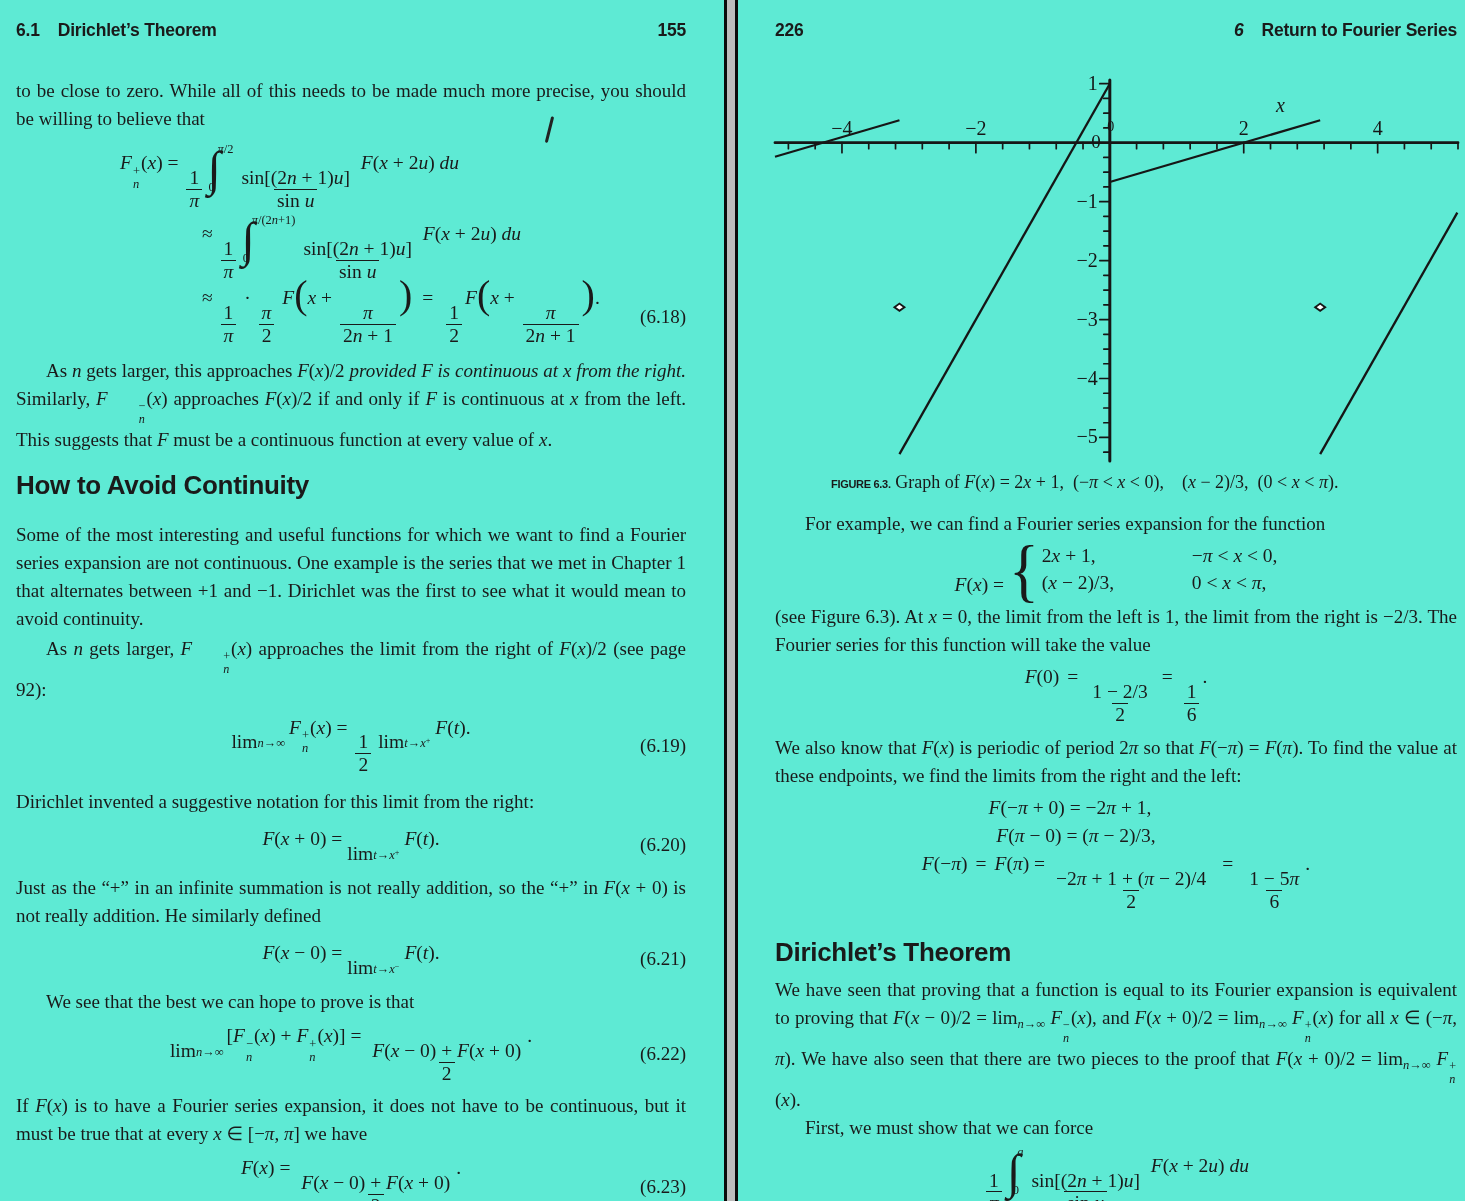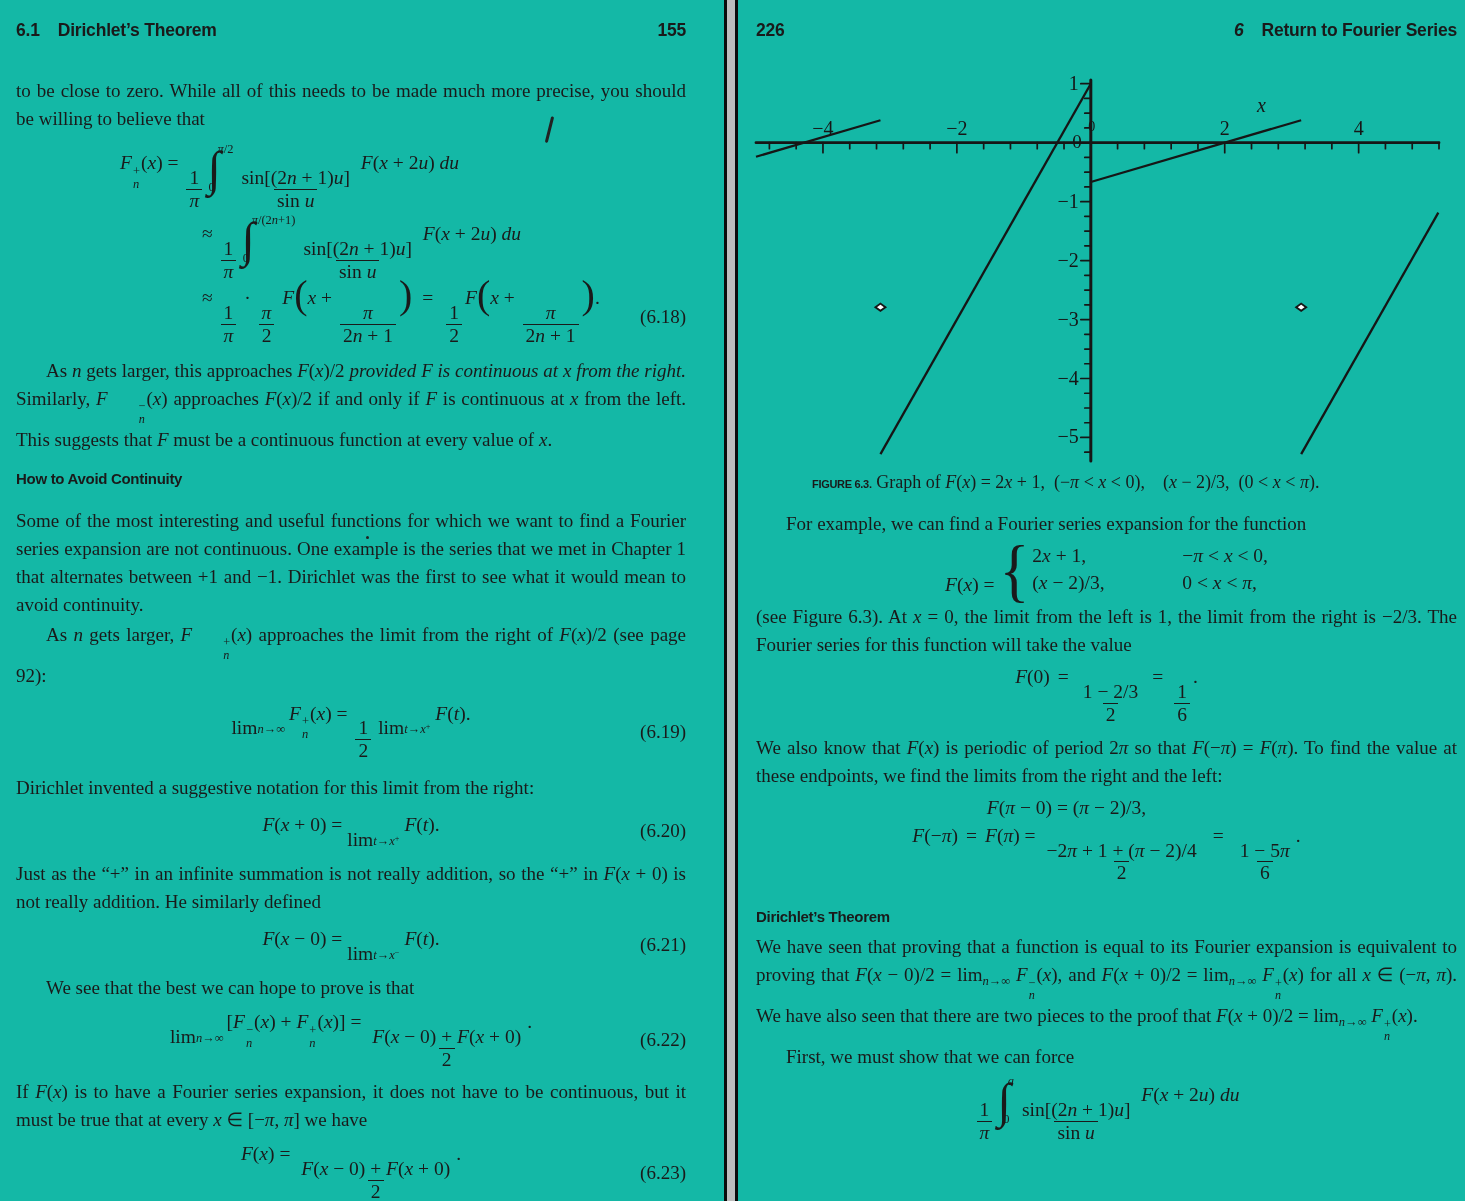--- a/index.html
+++ b/index.html
@@ -1,26 +1,26 @@
 <!DOCTYPE html>
 <html><head>
 <meta charset="utf-8">
 <style>
   html,body{margin:0;padding:0;background:#fff;}
-  .spread{position:relative;width:1465px;height:1201px;background:#14b8a6;color:#1a1a1a;overflow:hidden;}
+  .spread{position:relative;width:1465px;height:1201px;background:#5eead4;color:#1a1a1a;overflow:hidden;}
   .page{position:absolute;top:0;height:100%;box-sizing:border-box;}
   .page.left{left:0;width:724px;padding:20px 38px 0 16px;}
-  .page.right{left:738px;width:727px;padding:20px 8px 0 18px;}
+  .page.right{left:738px;width:727px;padding:20px 8px 0 37px;}
   .divider{position:absolute;left:724px;top:0;width:14px;height:1201px;background:#bdbdbd;
            border-left:3px solid #0b0b0b;border-right:3px solid #0b0b0b;box-sizing:border-box;}
   .phead{display:flex;justify-content:space-between;align-items:baseline;
          font-family:"Liberation Sans",sans-serif;font-weight:700;font-size:17.5px;letter-spacing:-0.2px;}
   .phl,.phr{display:flex;gap:18px;}
   .chapnum{font-style:italic;}
-  .sechead{font-family:"Liberation Sans",sans-serif;font-weight:700;font-size:15px;letter-spacing:-0.3px;margin:0;}
+  .sechead{font-family:"Liberation Sans",sans-serif;font-weight:700;font-size:26px;letter-spacing:-0.3px;margin:0;}
   p.body{font:19px/28px "Liberation Serif",serif;text-align:justify;margin:0;}
   .ind{text-indent:30px;}
   .eq{position:relative;text-align:center;font:19.5px/1.25 "Liberation Serif",serif;}
   .eqbody{display:inline-block;}
   .eqnum{position:absolute;right:0;top:50%;transform:translateY(-50%);font:19px "Liberation Serif",serif;}
   .eqrow{font:19.5px/1.25 "Liberation Serif",serif;text-align:left;position:relative;margin:4px 0;}
   .eqrow.centered{text-align:center;}
   
   .t{white-space:pre-wrap;}
   .it{font-style:italic;}
@@ -310,20 +310,21 @@
           <span class="num"><span class="t">1 − 2/3</span></span>
           <span class="den"><span class="t">2</span></span>
         </span><span class="spc" style="width: 8px;"></span><span class="t">=</span><span class="spc" style="width: 8px;"></span><span class="frac">
           <span class="num"><span class="t">1</span></span>
           <span class="den"><span class="t">6</span></span>
         </span><span class="t">.</span></div>
 
     <p class="body" style="margin-top:8px"><span class="t">We also know that </span><span class="t it">F</span><span class="t">(</span><span class="t it">x</span><span class="t">) is periodic of period 2</span><span class="t it">π</span><span class="t"> so that </span><span class="t it">F</span><span class="t">(−</span><span class="t it">π</span><span class="t">) = </span><span class="t it">F</span><span class="t">(</span><span class="t it">π</span><span class="t">). To find the value at these endpoints, we find the limits from the right and the left:</span></p>
 
     <div class="eq" style="margin:6px 0">
+      <div class="eqrow centered" style="left:-46px"><span class="t it">F</span><span class="t">(−</span><span class="t it">π</span><span class="t"> + 0) = −2</span><span class="t it">π</span><span class="t"> + 1,</span></div>
       <div class="eqrow centered" style="left:-40px"><span class="t it">F</span><span class="t">(</span><span class="t it">π</span><span class="t"> − 0) = (</span><span class="t it">π</span><span class="t"> − 2)/3,</span></div>
       <div class="eqrow centered"><span class="t it">F</span><span class="t">(−</span><span class="t it">π</span><span class="t">)</span><span class="spc" style="width: 8px;"></span><span class="t">=</span><span class="spc" style="width: 8px;"></span><span class="t it">F</span><span class="t">(</span><span class="t it">π</span><span class="t">) = </span><span class="frac">
             <span class="num"><span class="t">−2</span><span class="t it">π</span><span class="t"> + 1 + (</span><span class="t it">π</span><span class="t"> − 2)/4</span></span>
             <span class="den"><span class="t">2</span></span>
           </span><span class="spc" style="width: 10px;"></span><span class="t">=</span><span class="spc" style="width: 10px;"></span><span class="frac">
             <span class="num"><span class="t">1 − 5</span><span class="t it">π</span></span>
             <span class="den"><span class="t">6</span></span>
           </span><span class="t">.</span></div>
     </div>
 

